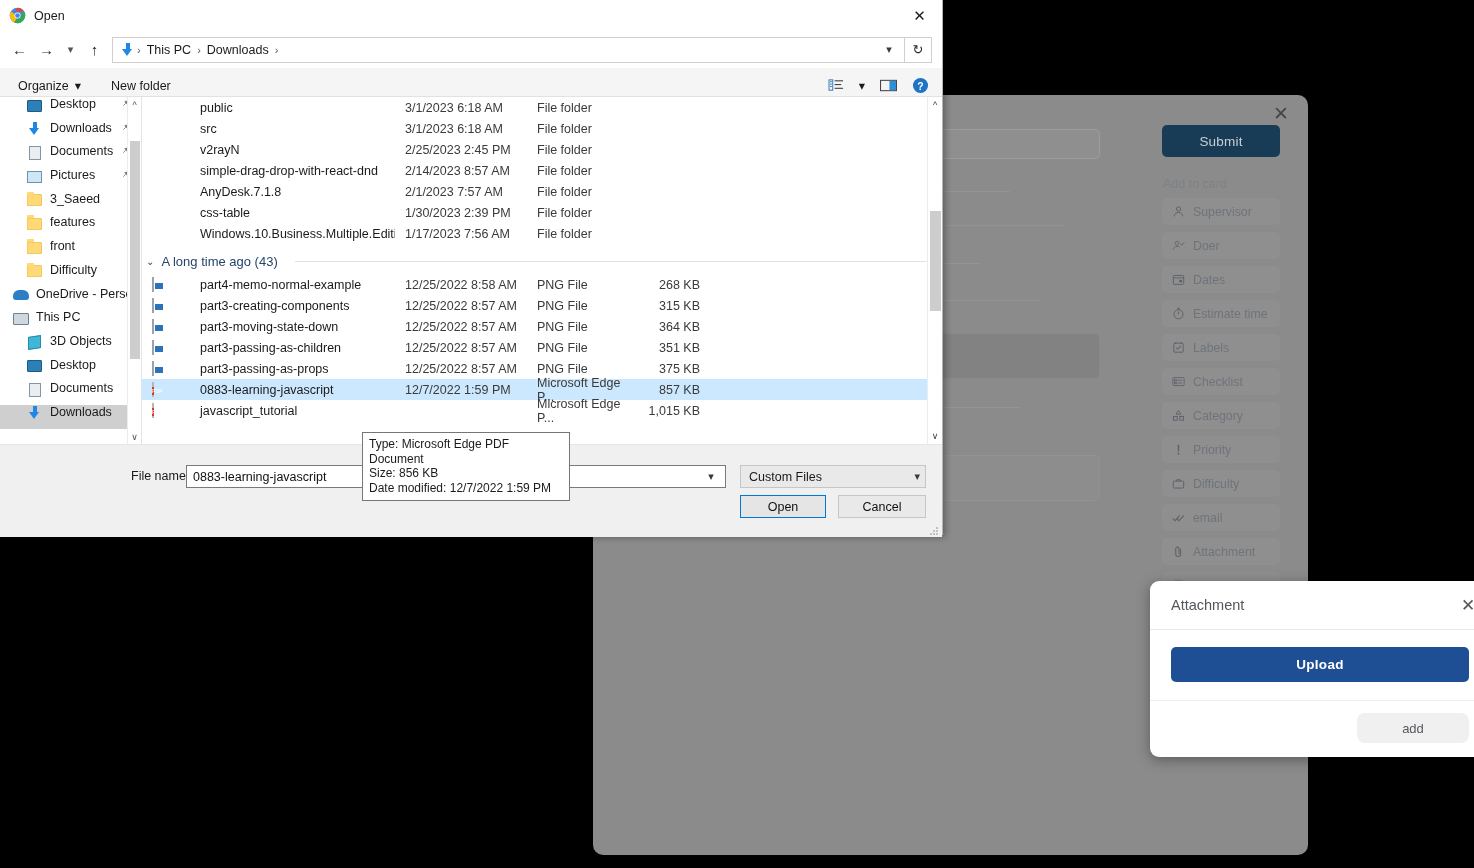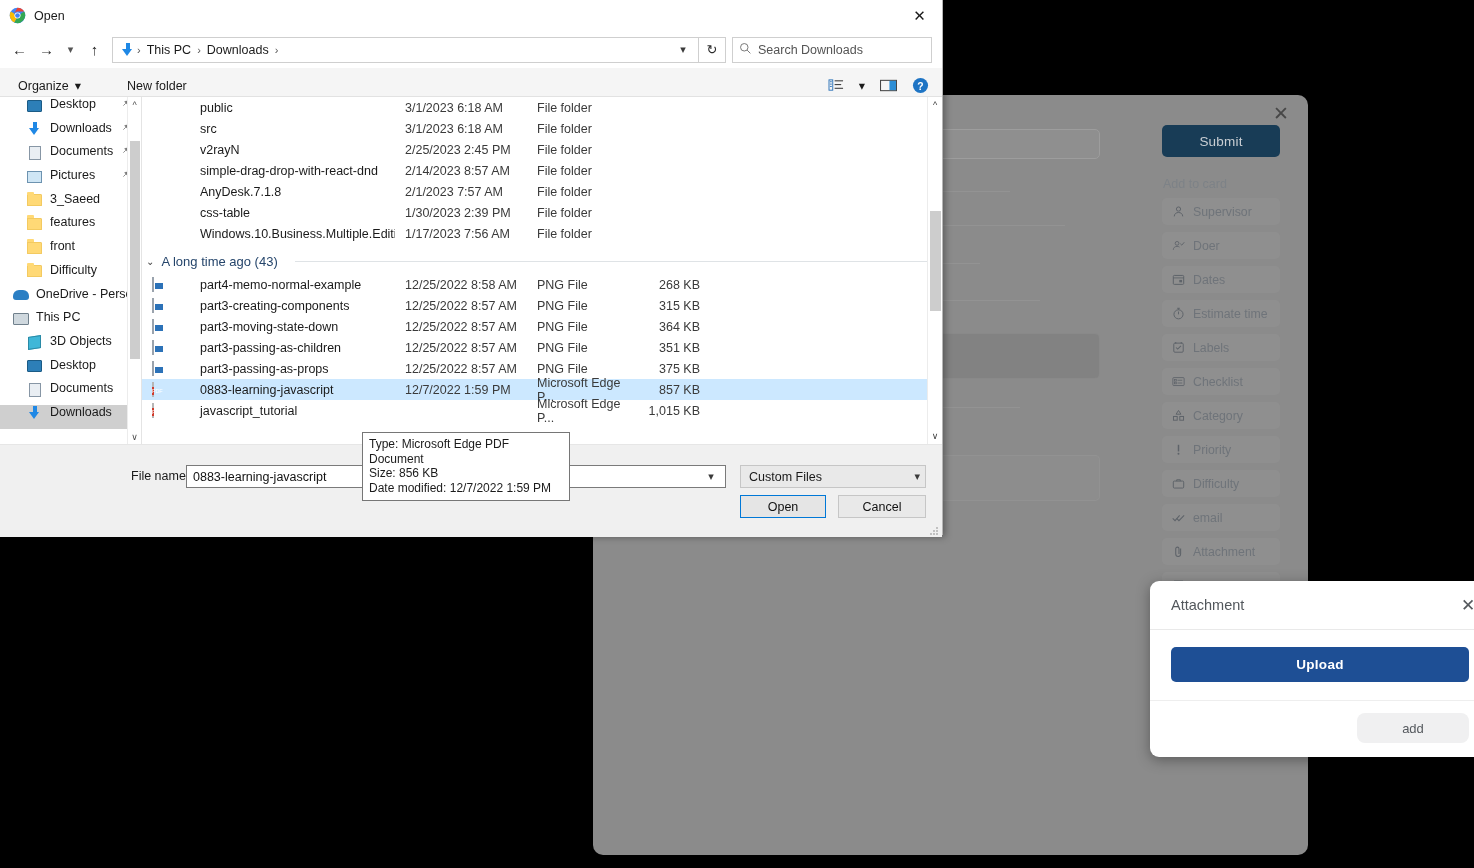--- a/index.html
+++ b/index.html
@@ -136,21 +136,21 @@
     display:flex; align-items:center; padding:0 6px; gap:6px;
   }
   #searchbox .sp{ font-size:12.5px; color:#545454; }
   
   #dlg-cmdbar{
     height:29px; background:#f5f5f5; display:flex; align-items:flex-end;
     padding:0 8px 0 12px; font-size:12.5px; color:#1a1a1a;
     border-bottom:1px solid #e2e2e2;
   }
   #organize-btn{ display:flex; align-items:center; gap:6px; padding:3px 6px; }
-  #newfolder-btn{ padding:3px 8px; margin-left:32px; }
+  #newfolder-btn{ padding:3px 8px; margin-left:16px; }
   .cmd-right{ margin-left:auto; display:flex; align-items:center; gap:4px; }
   .cmd-ico{ width:28px; height:22px; display:flex; align-items:center; justify-content:center; }
 
   
   #dlg-body{ display:flex; height:347px; background:#fff; }
 
   
   #nav-pane{
     width:141px; background:#fff; position:relative; overflow:hidden;
     font-size:12.5px; color:#1a1a1a;
@@ -495,29 +495,20 @@
           <span class="dl-arrow"></span>
         </span>
       <span class="crumb-sep">›</span>
       <span class="crumb">This PC</span>
       <span class="crumb-sep">›</span>
       <span class="crumb">Downloads</span>
       <span class="crumb-sep">›</span>
       <span id="crumb-drop">▾</span>
     </div>
     <span id="refresh-btn">↻</span>
-    <div id="searchbox">
-      <span>
-        <svg viewBox="0 0 16 16" width="13" height="13">
-            <circle cx="6.5" cy="6.5" r="4.6" fill="none" stroke="#6a6a6a" stroke-width="1.1"></circle>
-            <line x1="10" y1="10" x2="14" y2="14" stroke="#6a6a6a" stroke-width="1.1"></line>
-          </svg>
-      </span>
-      <span class="sp">Search Downloads</span>
-    </div>
   </div>
 
   <div id="dlg-cmdbar">
     <span id="organize-btn">
       <span>Organize</span>
       <span>▾</span>
     </span>
     <span id="newfolder-btn">New folder</span>
     <span class="cmd-right">
       <span class="cmd-ico">

